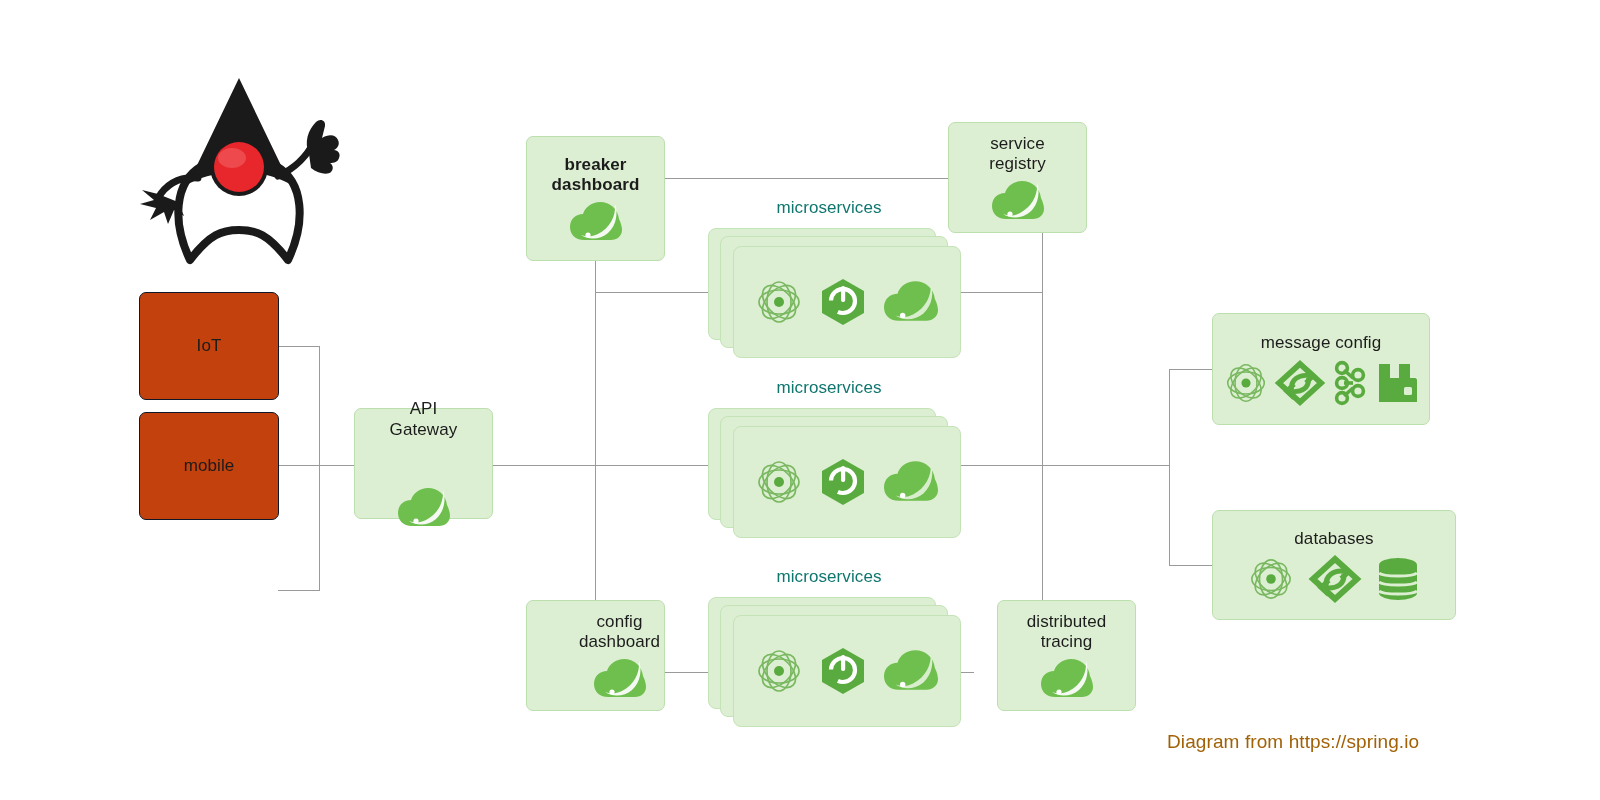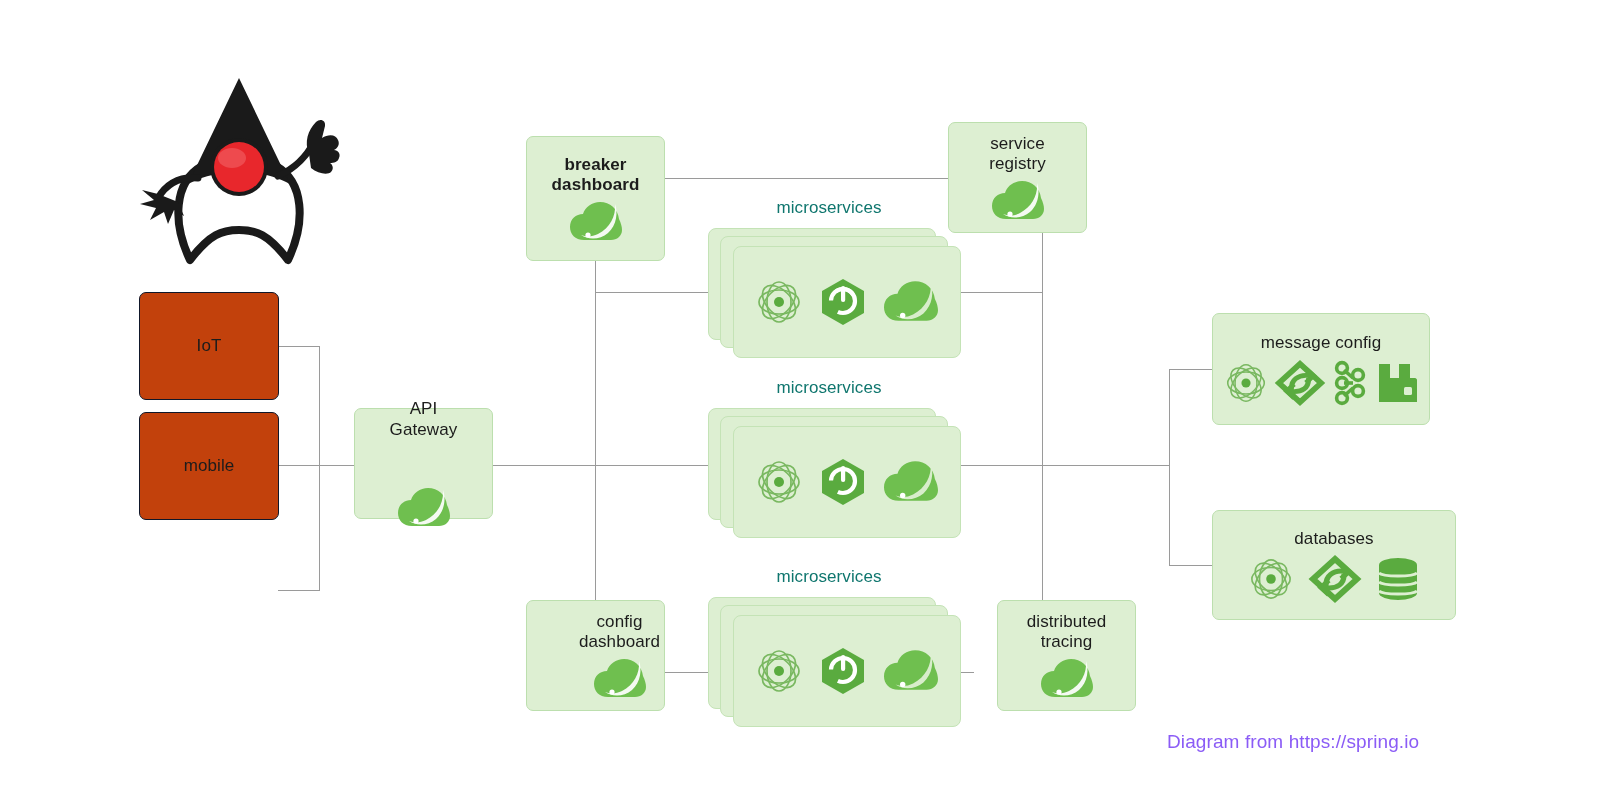--- a/index.html
+++ b/index.html
@@ -85,21 +85,21 @@
     display: flex;
     align-items: center;
     justify-content: center;
     gap: 14px;
   }
 
   
   #caption {
     position: absolute;
     font-size: 19px;
-    color: #8b5cf6;
+    color: #a16207;
     letter-spacing: 0.1px;
     white-space: nowrap;
   }
 
   
   #duke { position: absolute; }
   svg { display: block; overflow: visible; }
 </style>
 </head>
 <body>

